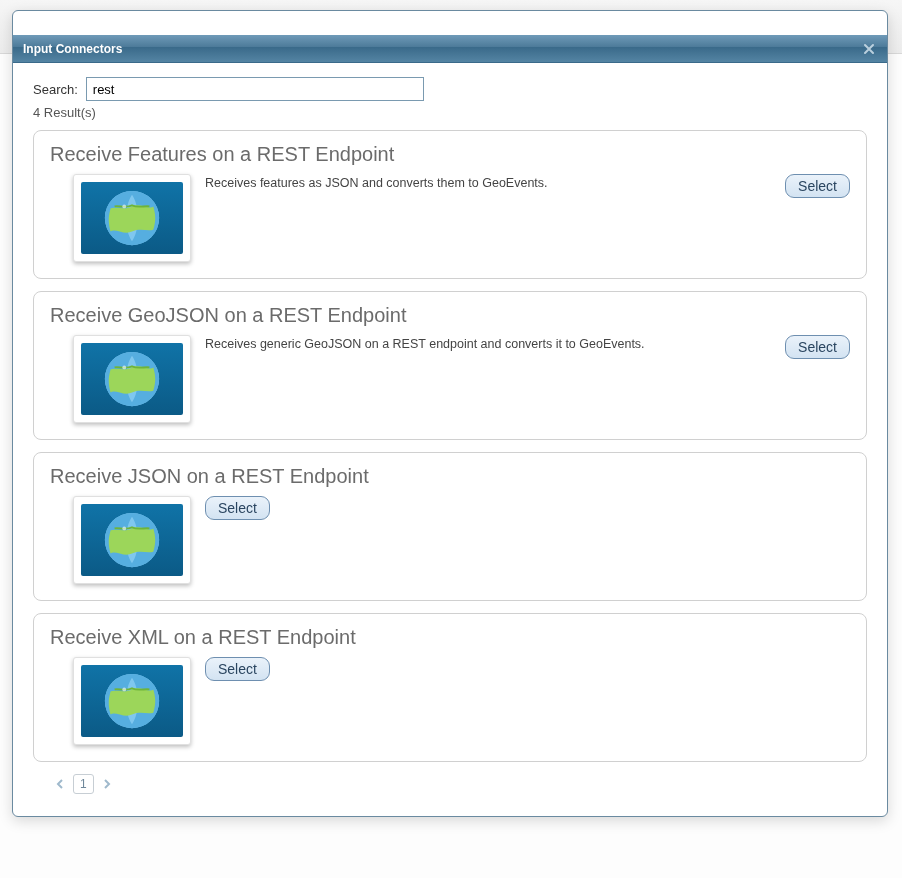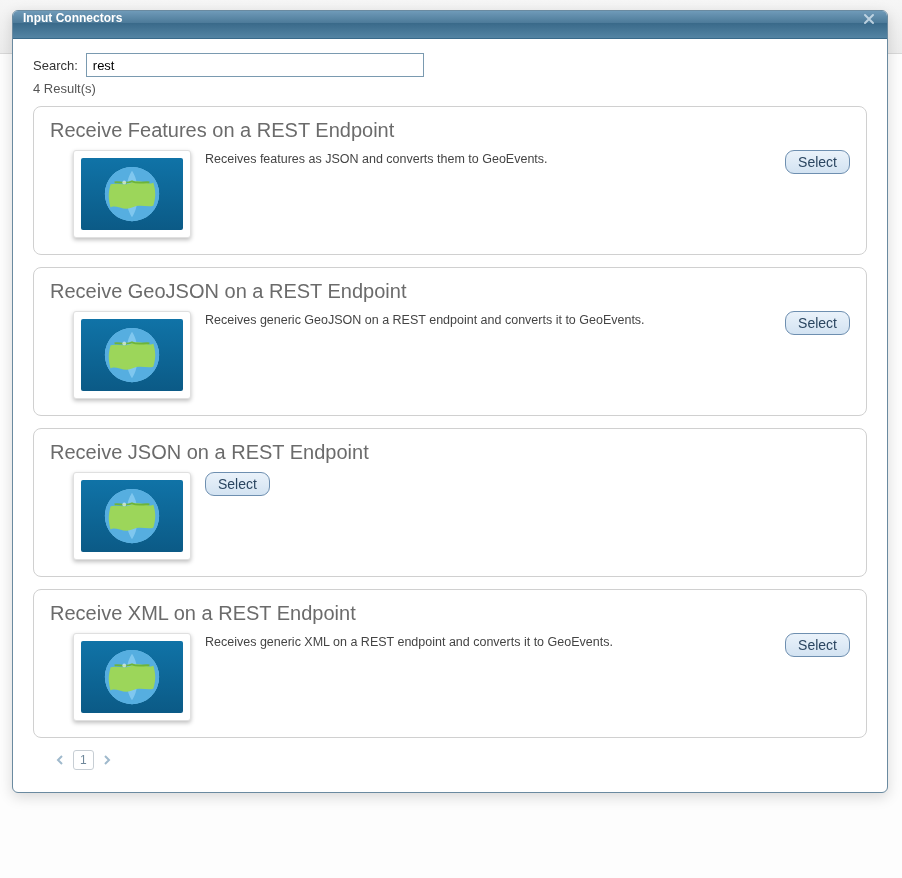--- a/index.html
+++ b/index.html
@@ -28,27 +28,28 @@
     background: #fff;
     border: 1px solid #6a8aa0;
     border-radius: 6px;
     box-shadow: 0 4px 14px rgba(0,0,0,0.15);
     overflow: hidden;
   }
   .dialog-titlebar {
     height: 28px;
     padding: 0 10px;
     display: flex;
-    align-items: flex-start;
+    align-items: center;
     justify-content: space-between;
     color: #fff;
     font-size: 12px;
     font-weight: bold;
     background: linear-gradient(#6f9ab8,#4c7a99 45%,#3a6a8a 46%,#5484a3);
     border-bottom: 1px solid #3a6a8a;
+    margin-top: 24px;
   }
   .close-btn {
     width: 16px; height: 16px;
     display: flex; align-items: center; justify-content: center;
     color: #cfe0eb;
     font-size: 14px;
     cursor: pointer;
     opacity: 0.85;
   }
   .close-btn svg { width: 12px; height: 12px; }
@@ -251,21 +252,20 @@
           <div class="thumb-inner">
             <svg viewBox="0 0 64 64">
               <circle cx="32" cy="32" r="28" fill="#7fc7ef"></circle>
               <path d="M32 4a28 28 0 0 0 0 56 28 28 0 0 0 0-56zm0 4c4 6 6 14 6 24s-2 18-6 24c-4-6-6-14-6-24s2-18 6-24z" fill="#56aee0"></path>
               <path d="M10 22c6-2 14 2 22-2s18 4 22 0c0 0 2 6 2 12s-2 12-2 12c-6 2-14-2-22 2s-18-4-22 0c0 0-2-6-2-12s2-12 2-12z" fill="#9cd65a"></path>
               <path d="M14 20c5-1 11 2 18-1 7 3 13 0 18 1" fill="none" stroke="#6eb43a" stroke-width="2"></path>
               <circle cx="24" cy="20" r="2" fill="#fff" opacity="0.6"></circle>
             </svg>
           </div>
         </div>
-        <div class="card-desc">Receives generic XML on a REST endpoint and converts it to GeoEvents.</div>
         <button class="select-btn">Select</button>
       </div>
     </div>
 
     <div class="pager">
       <span class="arrow">
         <svg viewBox="0 0 10 10">
             <path d="M7 1 L3 5 L7 9" fill="none" stroke="currentColor" stroke-width="2"></path>
           </svg>
       </span>

